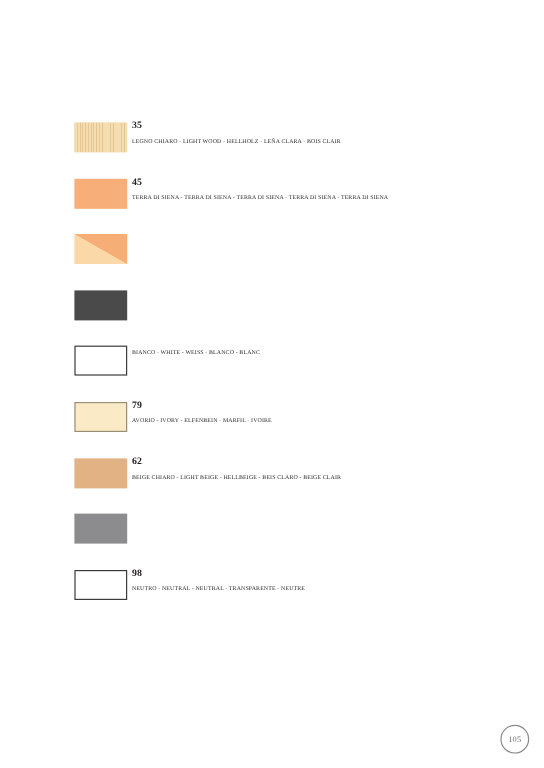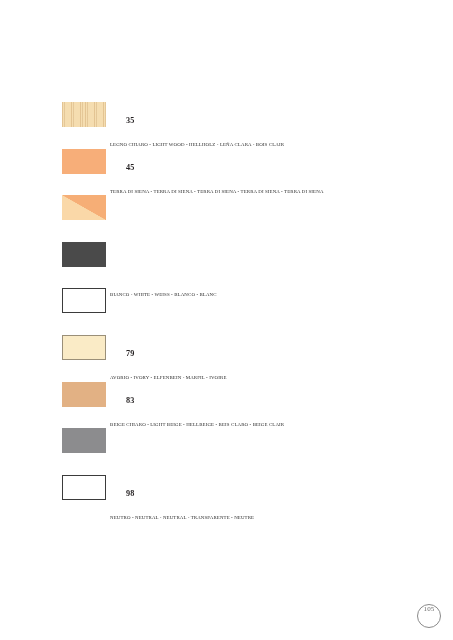--- a/index.html
+++ b/index.html
@@ -90,21 +90,21 @@
     width: 282px;
   }
 
   .code {
     font-family: "Liberation Serif", serif;
     font-weight: bold;
     font-size: 8.2px;
     line-height: 10px;
     letter-spacing: 0.1px;
     color: #231f20;
-    margin: 16px;
+    margin: 0;
   }
 
   .desc-block {
     margin-top: 6px;
   }
 
   .desc {
     font-family: "Liberation Serif", serif;
     font-size: 4.9px;
     line-height: 6.6px;
@@ -116,21 +116,21 @@
 
   #page-number {
     position: absolute;
     right: 12px;
     bottom: 12px;
     width: 22px;
     height: 22px;
     border-radius: 50%;
     border: 0.8px solid #8a8a8a;
     display: flex;
-    align-items: flex-start;
+    align-items: center;
     justify-content: center;
     font-family: "Liberation Serif", serif;
     font-size: 7px;
     color: #6d6d6d;
     letter-spacing: 0.2px;
   }
 </style>
 </head>
 <body>
 
@@ -188,21 +188,21 @@
           <div class="desc-block">
             <div class="desc">AVORIO - IVORY - ELFENBEIN - MARFIL - IVOIRE</div>
           </div>
         </div>
       </div>
       <div class="color-row">
         <div class="swatch-wrap">
           <div class="swatch" style="background: rgb(226, 177, 132);"></div>
         </div>
         <div class="text-col">
-          <div class="code">83</div>
+          <div class="code">62</div>
           <div class="desc-block">
             <div class="desc">BEIGE CHIARO - LIGHT BEIGE - HELLBEIGE - BEIS CLARO - BEIGE CLAIR</div>
           </div>
         </div>
       </div>
       <div class="color-row">
         <div class="swatch-wrap">
           <div class="swatch" style="background: rgb(140, 140, 142);"></div>
         </div>
       </div>

